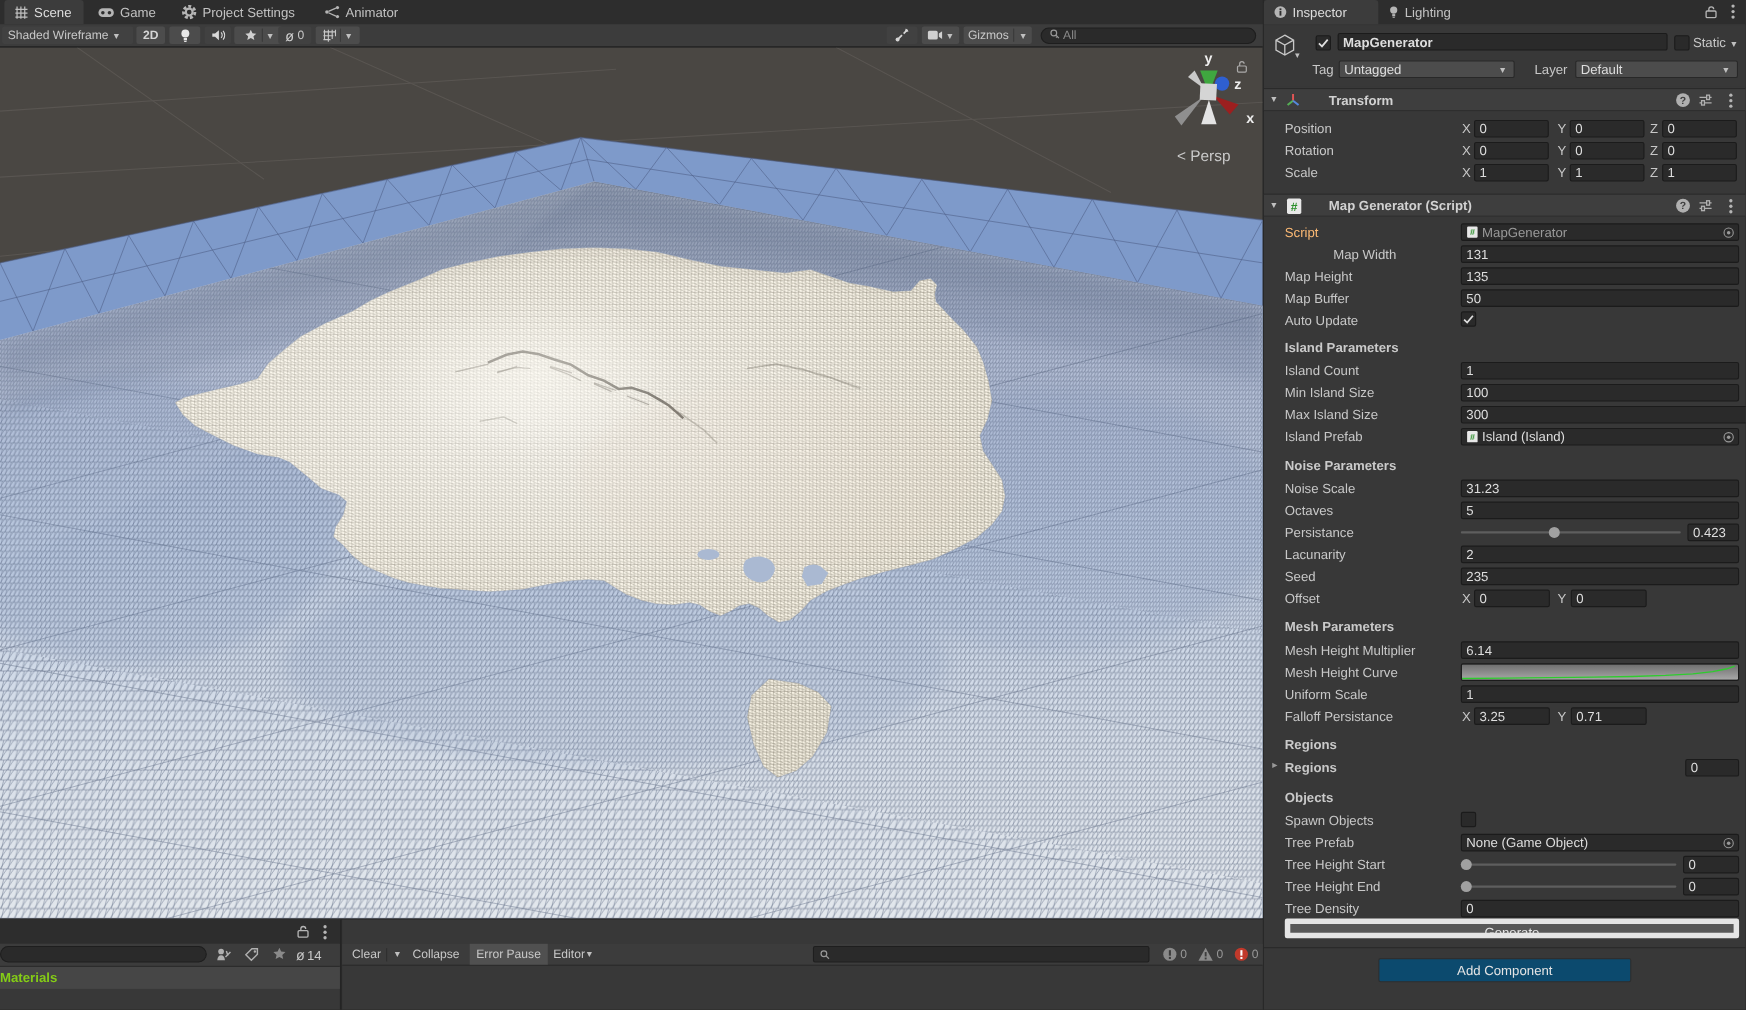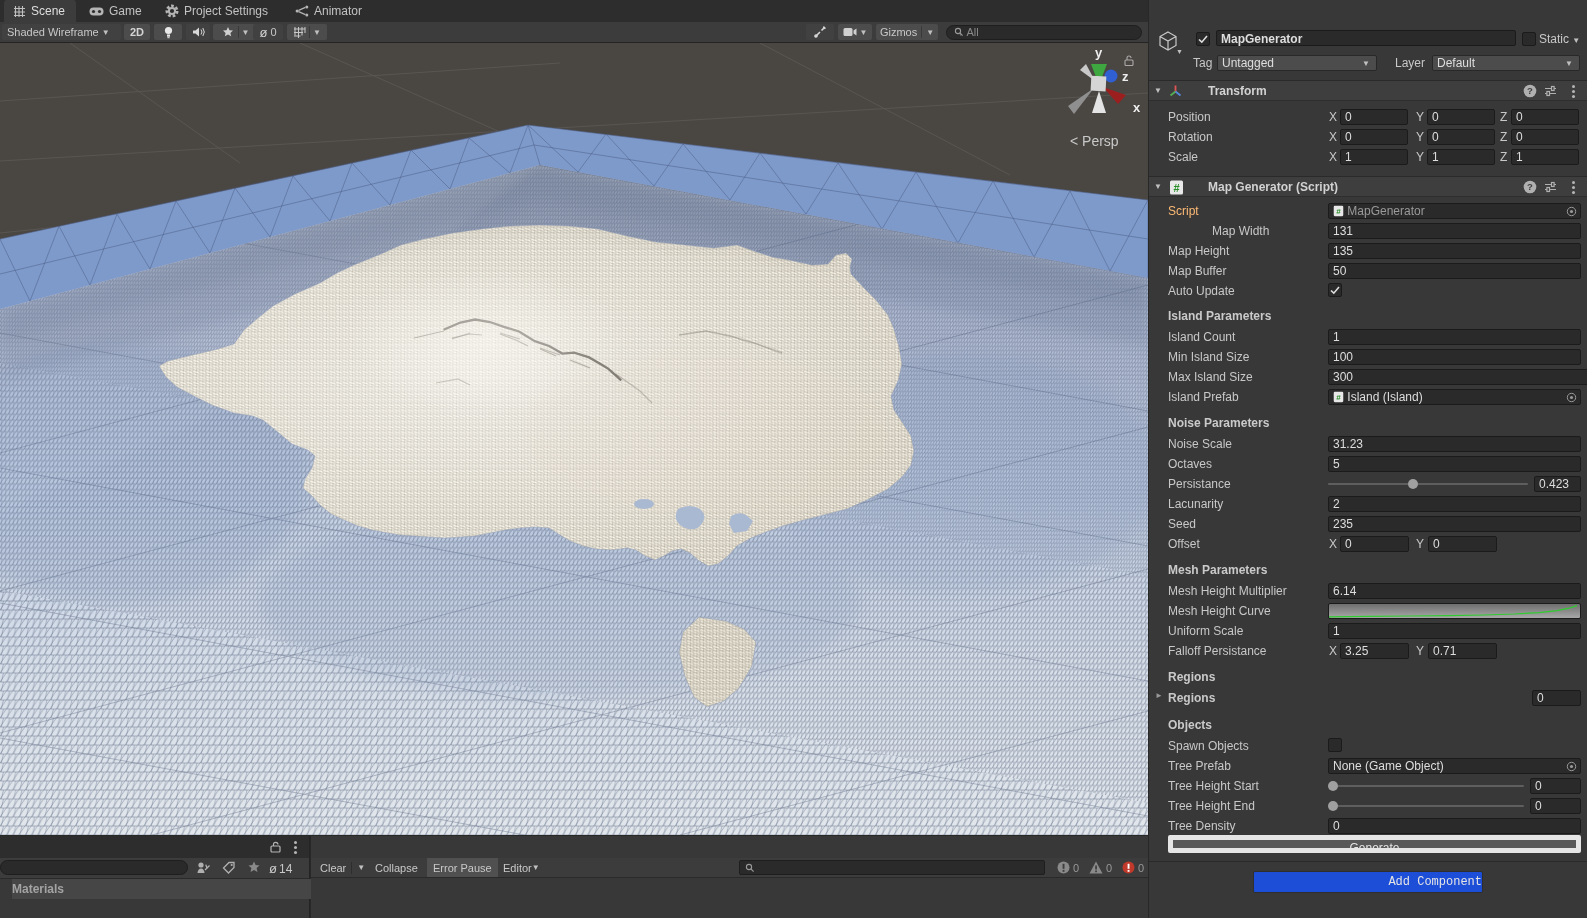--- a/index.html
+++ b/index.html
@@ -238,20 +238,39 @@
   <div class="tbtn" style="left:876px;width:62px;">Gizmos<span style="width:1px;height:12px;background:#3a3a3a;margin:0 4px;"></span><span class="dd">▼</span></div>
   <div style="position:absolute;left:946px;top:3px;width:196px;height:15px;background:#2a2a2a;border:1px solid #1e1e1e;border-radius:8px;color:#8a8a8a;font-size:11px;line-height:13px;padding-left:7px;box-sizing:border-box;">
     <svg width="10" height="10" viewBox="0 0 10 10" style="display:inline-block;vertical-align:-1px;">
         <circle cx="4" cy="4" r="2.6" stroke="#999" fill="none" stroke-width="1.1"></circle>
         <path d="M6 6 L8.6 8.6" stroke="#999" stroke-width="1.1"></path>
         <path d="M5.5 7.5 l1.6 0 -0.8 1.2 Z" fill="#999"></path>
       </svg> All</div>
 </div>
 
 <div class="abs" id="inspector">
+  <div id="insTabs">
+    <div class="tab active" style="left:0;width:86px;">
+      <svg width="12" height="12" viewBox="0 0 12 12">
+          <circle cx="6" cy="6" r="5.4" fill="#b5b5b5"></circle>
+          <rect x="5.2" y="5" width="1.7" height="4.2" fill="#2d2d2d"></rect>
+          <rect x="5.2" y="2.6" width="1.7" height="1.7" fill="#2d2d2d"></rect>
+        </svg>Inspector</div>
+    <div class="tab" style="left:104px;width:74px;">
+      <svg width="10" height="12" viewBox="0 0 11 13">
+          <circle cx="5.5" cy="4.5" r="3.6" fill="#b5b5b5"></circle>
+          <rect x="4" y="8.5" width="3" height="2.2" fill="#b5b5b5"></rect>
+          <rect x="4.4" y="11.2" width="2.2" height="1" fill="#b5b5b5"></rect>
+        </svg>Lighting</div>
+    <svg width="11" height="12" viewBox="0 0 11 12" style="position:absolute;right:26px;top:5px;">
+        <rect x="1" y="5" width="9" height="6" rx="1" fill="none" stroke="#b5b5b5" stroke-width="1.2"></rect>
+        <path d="M3.5 5 V3.5 a2.2 2.2 0 014.4 0" stroke="#b5b5b5" stroke-width="1.2" fill="none"></path>
+      </svg>
+    <div class="vdots" style="right:10px;top:4px;"></div>
+  </div>
   <div style="position:absolute;left:0;top:23px;width:438px;height:56px;background:#383838;">
     <svg width="22" height="22" viewBox="0 0 22 22" style="position:absolute;left:8px;top:7px;">
         <path d="M11 2 L19 6.5 V15.5 L11 20 L3 15.5 V6.5 Z M3 6.5 L11 11 L19 6.5 M11 11 V20" stroke="#c8c8c8" stroke-width="1.2" fill="none"></path>
       </svg>
     <div style="position:absolute;left:27px;top:25px;font-size:7px;color:#c0c0c0;">▼</div>
     <div class="chk" style="left:47px;top:9px;"></div>
     <svg width="10" height="9" viewBox="0 0 10 9" style="position:absolute;left:49px;top:12px;">
         <path d="M1 4.5 L3.8 7.2 L9 1" stroke="#dedede" stroke-width="1.6" fill="none"></path>
       </svg>
     <div class="fld" style="left:67px;top:7px;width:300px;font-weight:bold;line-height:16px;">MapGenerator</div>
@@ -414,21 +433,21 @@
     <div class="lbl" style="left:19px;top:799px;">Tree Height End</div>
     <div class="slider" style="left:179px;top:798px;width:196px;">
         <div class="track"></div>
         <div class="knob" style="left:0px;"></div>
       </div>
     <div class="fld" style="left:381px;top:798px;width:51px;">0</div>
     <div class="lbl" style="left:19px;top:819px;">Tree Density</div>
     <div class="fld" style="left:179px;top:818px;width:253px;">0</div>
     <div style="position:absolute;left:19px;top:835px;width:413px;height:18px;background:#585858;border:5px solid #e5e5e5;border-radius:2px;box-sizing:border-box;text-align:center;line-height:16px;color:#e5e5e5;">Generate</div>
     <div style="position:absolute;left:0px;top:861px;width:438px;height:1px;background:#2a2a2a;"></div>
-    <div style="position:absolute;left:104px;top:871px;width:230px;height:22px;background:#1d4ed8;border:1px solid #2e2e2e;border-radius:2px;box-sizing:border-box;text-align:right;line-height:20px;color:#e4e4e4;font-family:Liberation Mono, monospace;">Add Component</div>
+    <div style="position:absolute;left:104px;top:871px;width:230px;height:22px;background:#0c4a6e;border:1px solid #2e2e2e;border-radius:2px;box-sizing:border-box;text-align:center;line-height:20px;color:#e4e4e4;">Add Component</div>
   </div>
 </div>
 
 <div class="abs" id="projPanel">
   <div style="position:absolute;left:0;top:0;width:309px;height:22px;background:#2d2d2d;">
     <svg width="11" height="12" viewBox="0 0 11 12" style="position:absolute;right:28px;top:5px;">
         <rect x="1" y="5" width="9" height="6" rx="1" fill="none" stroke="#b5b5b5" stroke-width="1.2"></rect>
         <path d="M3.5 5 V3.5 a2.2 2.2 0 014.4 0" stroke="#b5b5b5" stroke-width="1.2" fill="none"></path>
       </svg>
     <div class="vdots" style="right:12px;top:5px;"></div>
@@ -443,21 +462,21 @@
     <svg width="14" height="14" viewBox="0 0 14 14" style="position:absolute;left:222px;top:3px;">
         <path d="M1.5 7 L7 1.5 h5 v5 L6.5 12 Z" fill="none" stroke="#b0b0b0" stroke-width="1.3"></path>
         <circle cx="9.7" cy="4" r="1.1" fill="#b0b0b0"></circle>
       </svg>
     <svg width="14" height="13" viewBox="0 0 14 13" style="position:absolute;left:247px;top:3px;">
         <path d="M7 0.5 l1.6 3.6 3.9 0.4 -2.9 2.6 0.85 3.8 -3.45 -2 -3.45 2 0.85 -3.8 -2.9 -2.6 3.9 -0.4 Z" fill="#8a8a8a"></path>
       </svg>
     <span style="position:absolute;left:269px;top:3px;font-size:13px;color:#c8c8c8;">ø</span>
       <span style="position:absolute;left:279px;top:4px;font-size:12px;color:#c8c8c8;">14</span>
   </div>
-  <div style="position:absolute;left:12px;top:43px;width:309px;height:20px;background:#464646;color:#a3a3a3;font-weight:bold;line-height:20px;">Materials</div>
+  <div style="position:absolute;left:0;top:43px;width:309px;height:20px;background:#464646;color:#84cc16;font-weight:bold;line-height:20px;">Materials</div>
 </div>
 
 <div class="abs" id="console">
   <div style="position:absolute;left:0;top:22px;width:837px;height:20px;background:#3c3c3c;border-bottom:1px solid #2a2a2a;box-sizing:border-box;">
     <div class="cbtn" style="left:3px;">Clear<span style="width:1px;height:12px;background:#2e2e2e;margin:0 5px;"></span><span class="dd">▼</span></div>
     <div class="cbtn" style="left:58px;">Collapse</div>
     <div class="cbtn" style="left:116px;background:#505050;">Error Pause</div>
     <div class="cbtn" style="left:186px;">Editor <span class="dd">▼</span></div>
     <div style="position:absolute;left:428px;top:2px;width:306px;height:15px;background:#2a2a2a;border:1px solid #1e1e1e;border-radius:2px;box-sizing:border-box;padding-left:5px;">
       <svg width="10" height="10" viewBox="0 0 10 10" style="margin-top:2px;">

